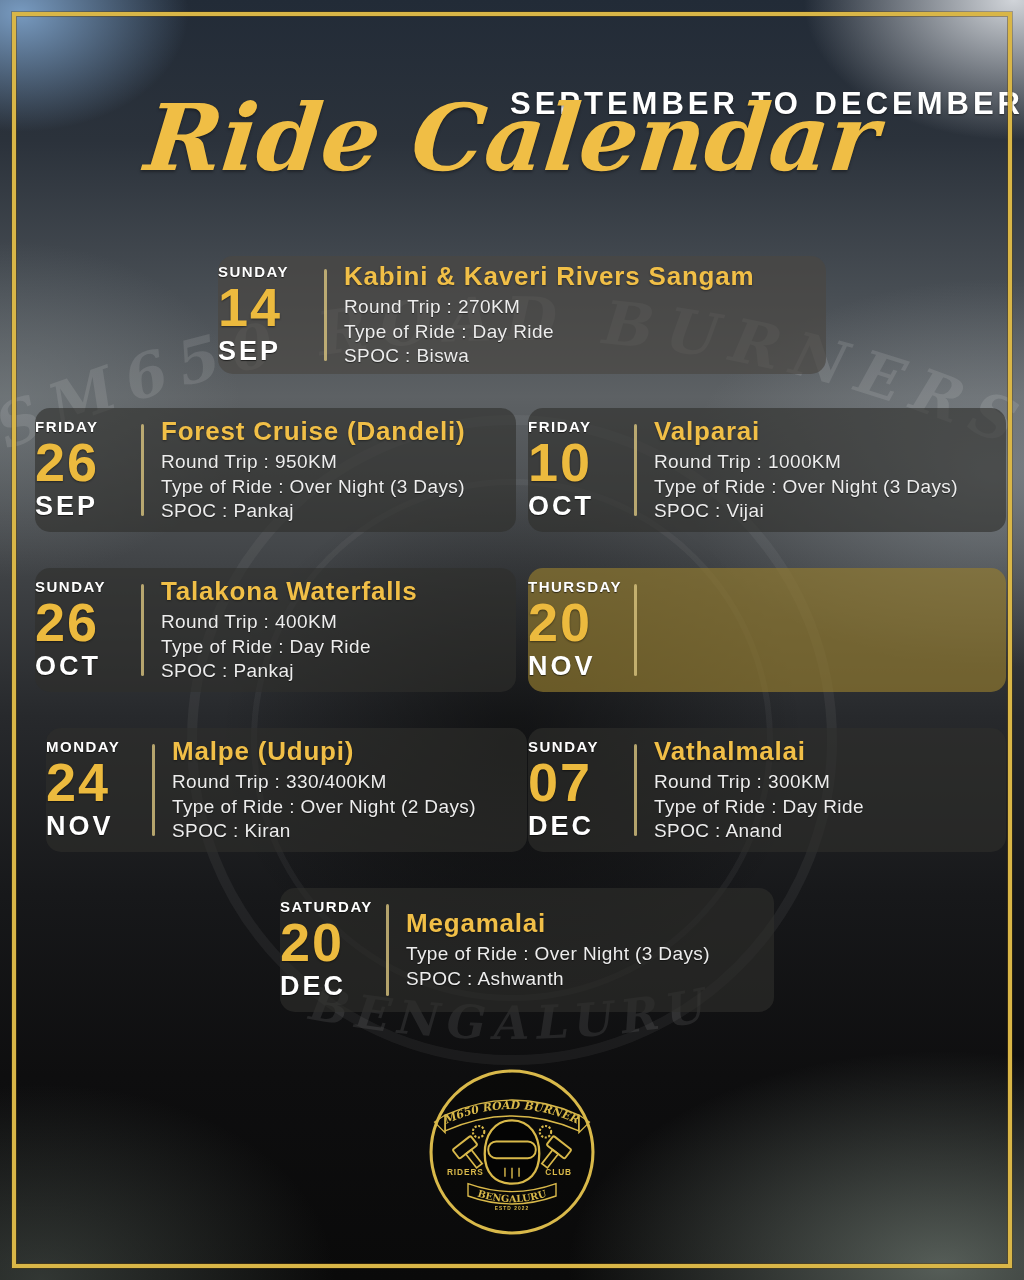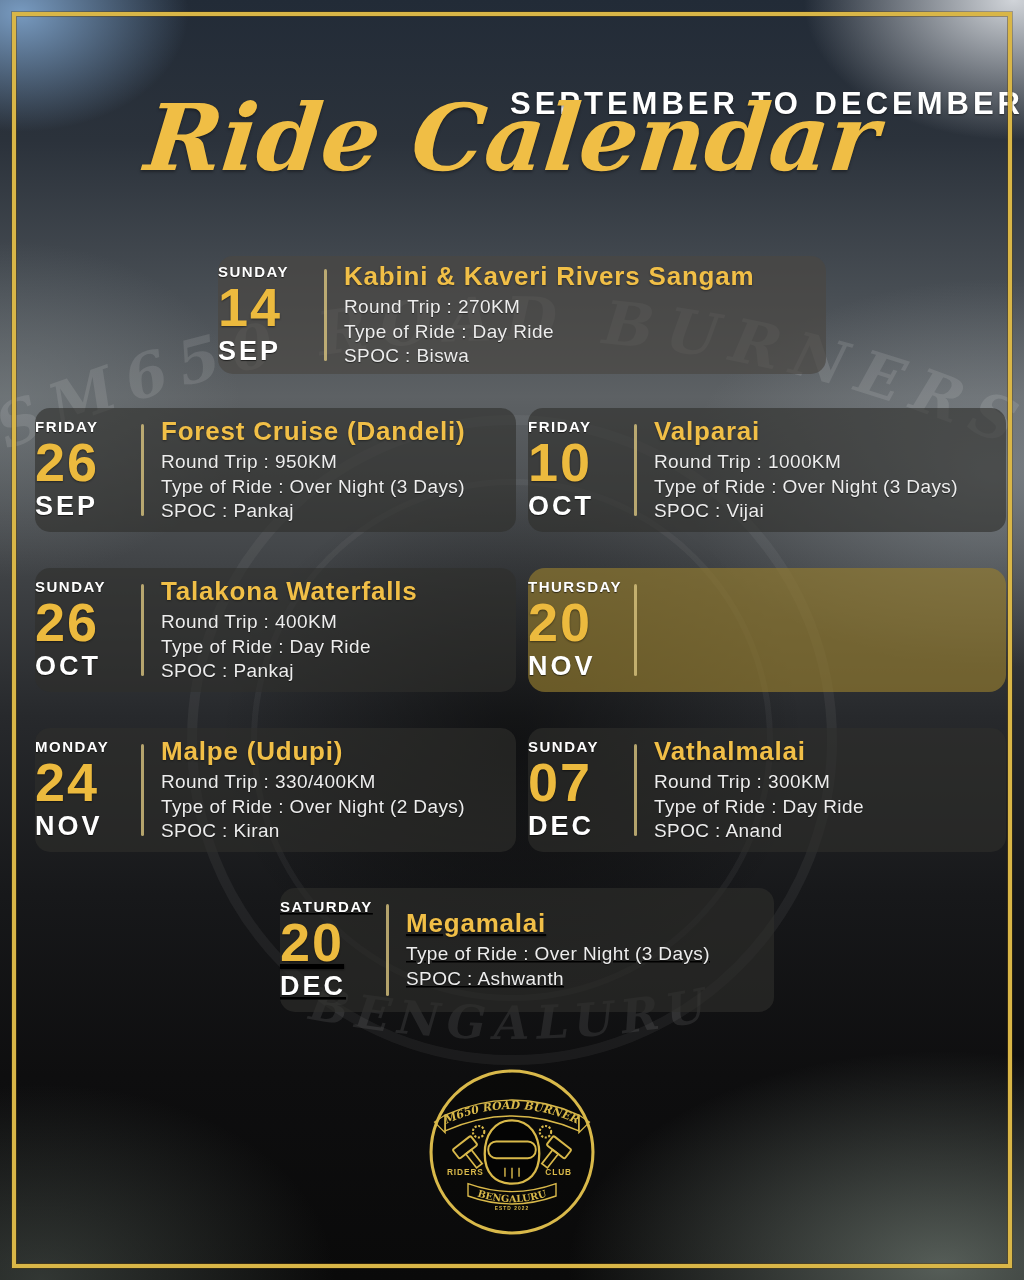--- a/index.html
+++ b/index.html
@@ -29,29 +29,29 @@
     text-align:right; color:#fff; font-size:31px; font-weight:bold; letter-spacing:4px;
     text-shadow:0 1px 2px rgba(0,0,0,.5); }
   .script-title { position:absolute; top:88px; left:0; width:100%; text-align:center;
     font-family:"DejaVu Serif","Liberation Serif",serif; font-style:italic; font-weight:bold;
     font-size:92px; line-height:1.1; color:#F0BE45; transform:skewX(-6deg);
     text-shadow:0 2px 3px rgba(0,0,0,.35); }
 
   .card { position:absolute; display:flex; align-items:center; z-index:3;
     background:rgba(47,47,44,0.62); border-radius:15px; }
   .card.light { background:rgba(73,71,66,0.68); }
-  .card.highlight { background:rgba(148,124,47,0.66);border-radius:17px; }
+  .card.highlight { background:rgba(148,124,47,0.66); }
   .c0 { left:218px; top:256px; width:608px; height:118px; }
   .c1 { left:35px;  top:408px; width:481px; height:124px; }
   .c2 { left:528px; top:408px; width:478px; height:124px; }
   .c3 { left:35px;  top:568px; width:481px; height:124px; }
   .c4 { left:528px; top:568px; width:478px; height:124px; }
-  .c5 { left:35px;  top:728px; width:481px; height:124px; }
+  .c5 { left:46px;  top:728px; width:481px; height:124px; }
   .c6 { left:528px; top:728px; width:478px; height:124px; }
-  .c7 { left:280px; top:888px; width:494px; height:124px;text-decoration:underline; }
+  .c7 { left:280px; top:888px; width:494px; height:124px; }
 
   .date { flex:0 0 106px; width:106px; text-align:left; color:#fff; }
   .date .day { font-size:15px; font-weight:bold; letter-spacing:1.5px;
     text-shadow:0 1px 1px rgba(0,0,0,.6); }
   .date .num { font-size:54px; font-weight:bold; line-height:1.02; letter-spacing:2px;
     color:#ECBA3E; text-shadow:0 1px 2px rgba(0,0,0,.45); }
   .date .mon { font-size:27px; font-weight:bold; letter-spacing:3px;
     text-shadow:0 1px 1px rgba(0,0,0,.6); }
 
   .vr { width:3px; align-self:center; height:92px; flex:0 0 3px;

